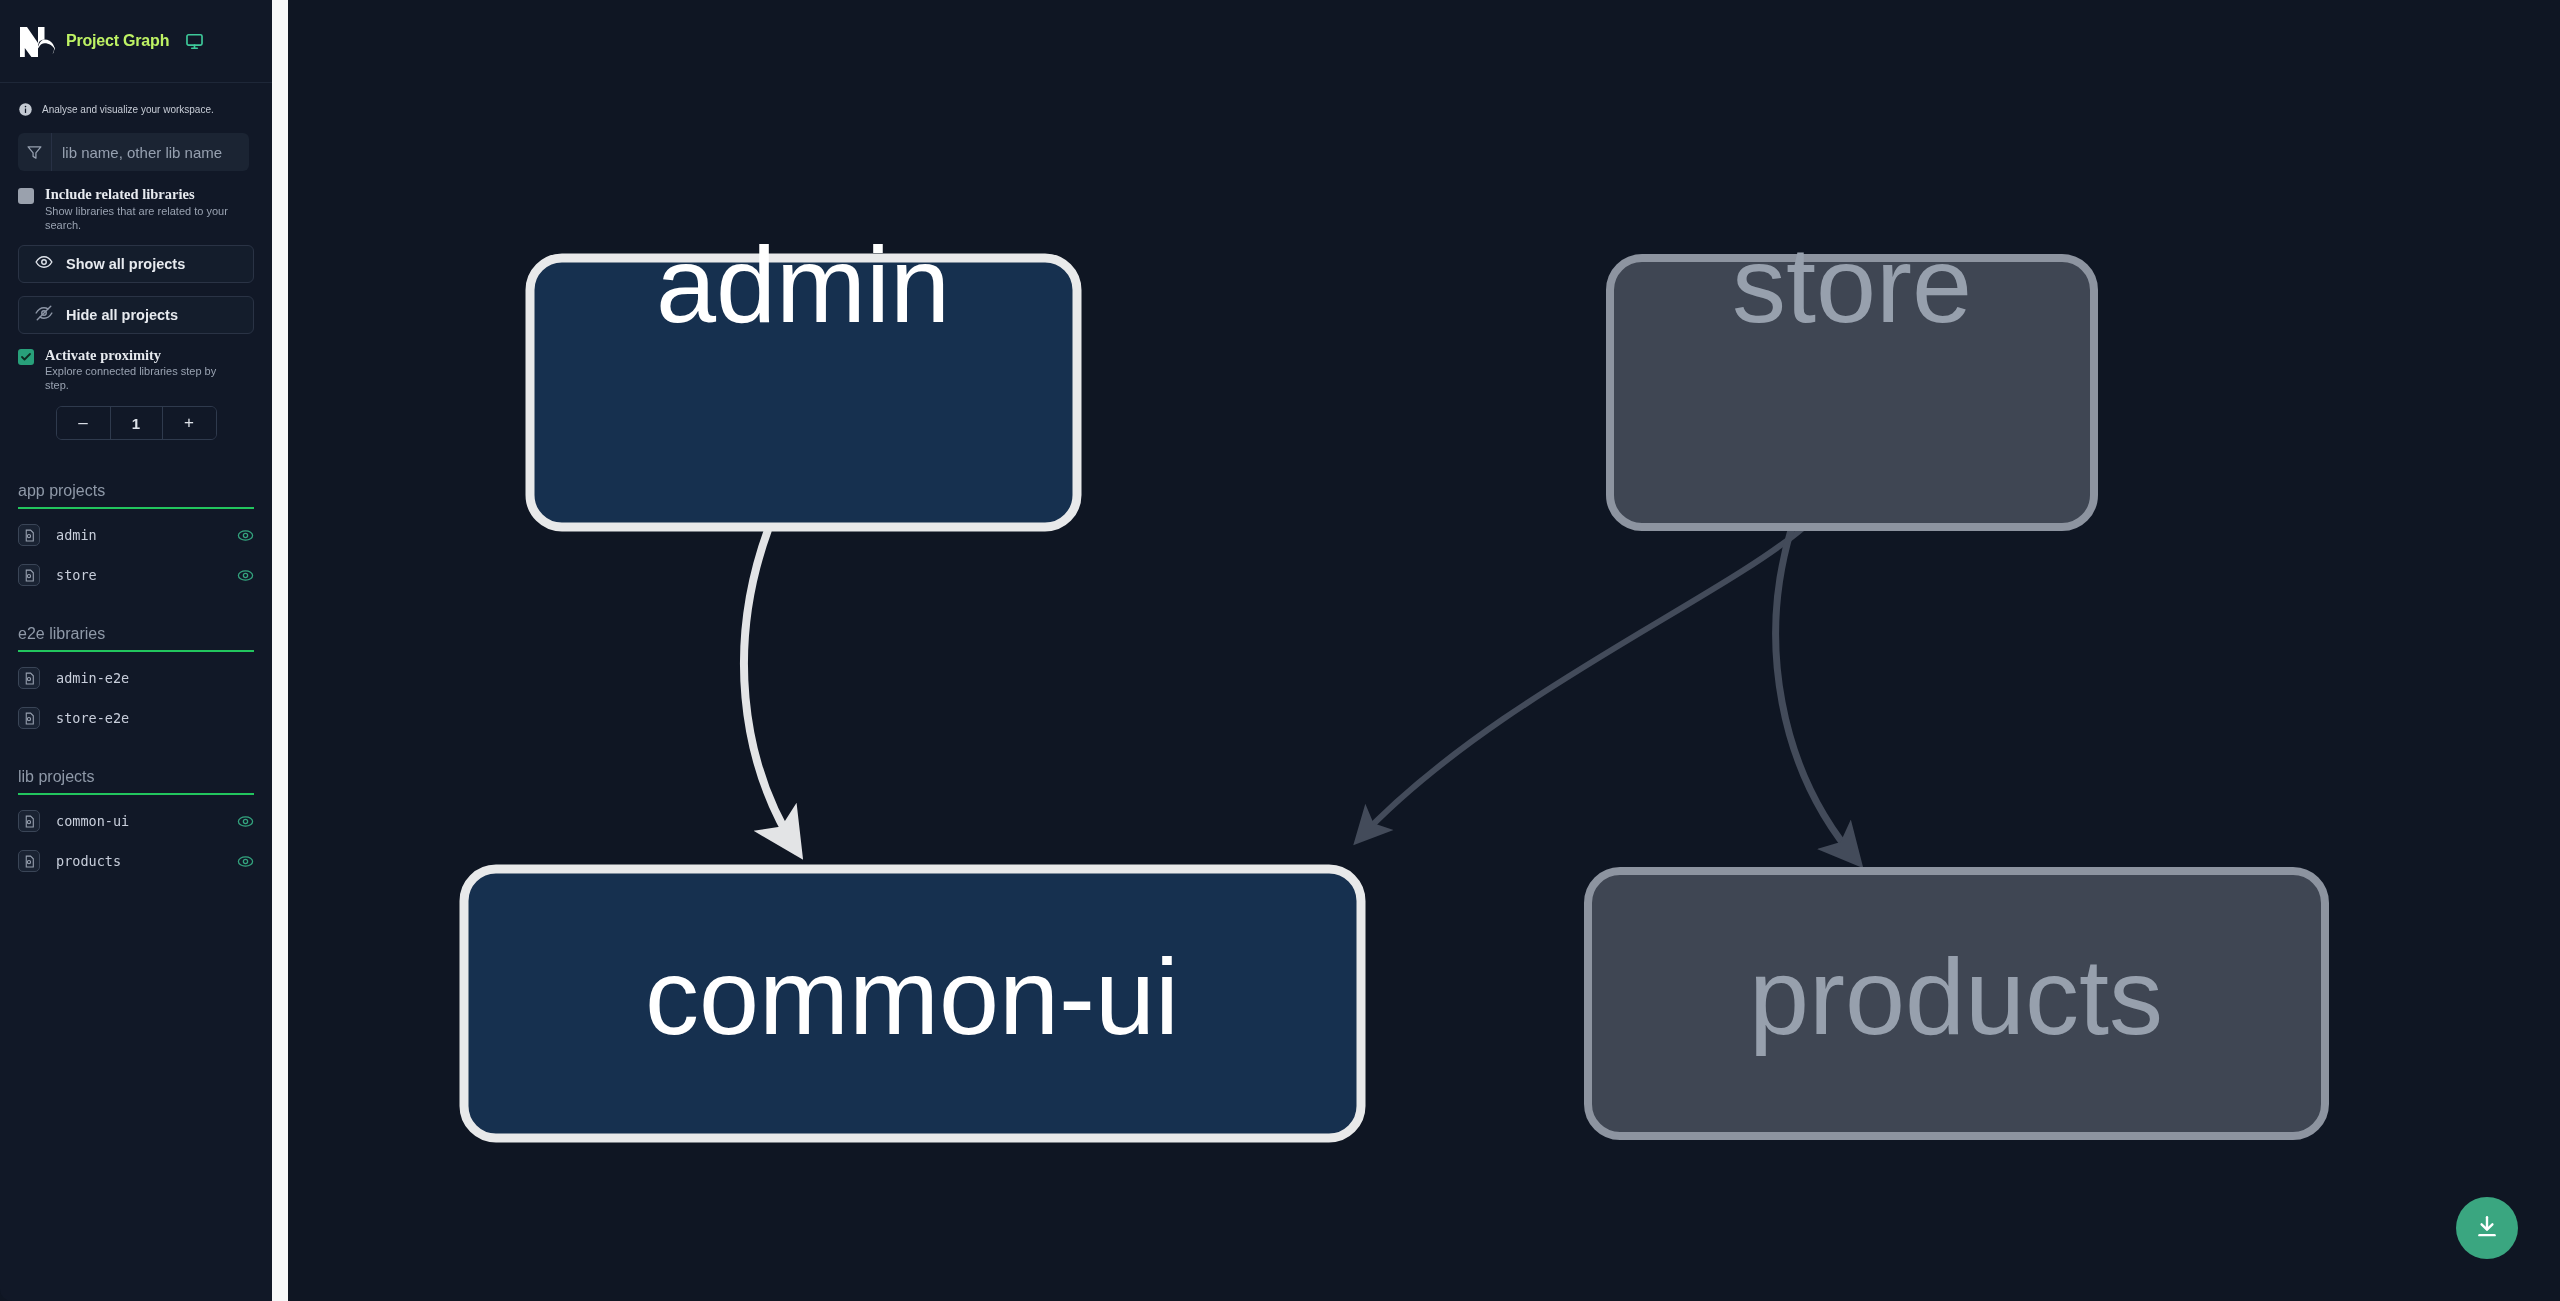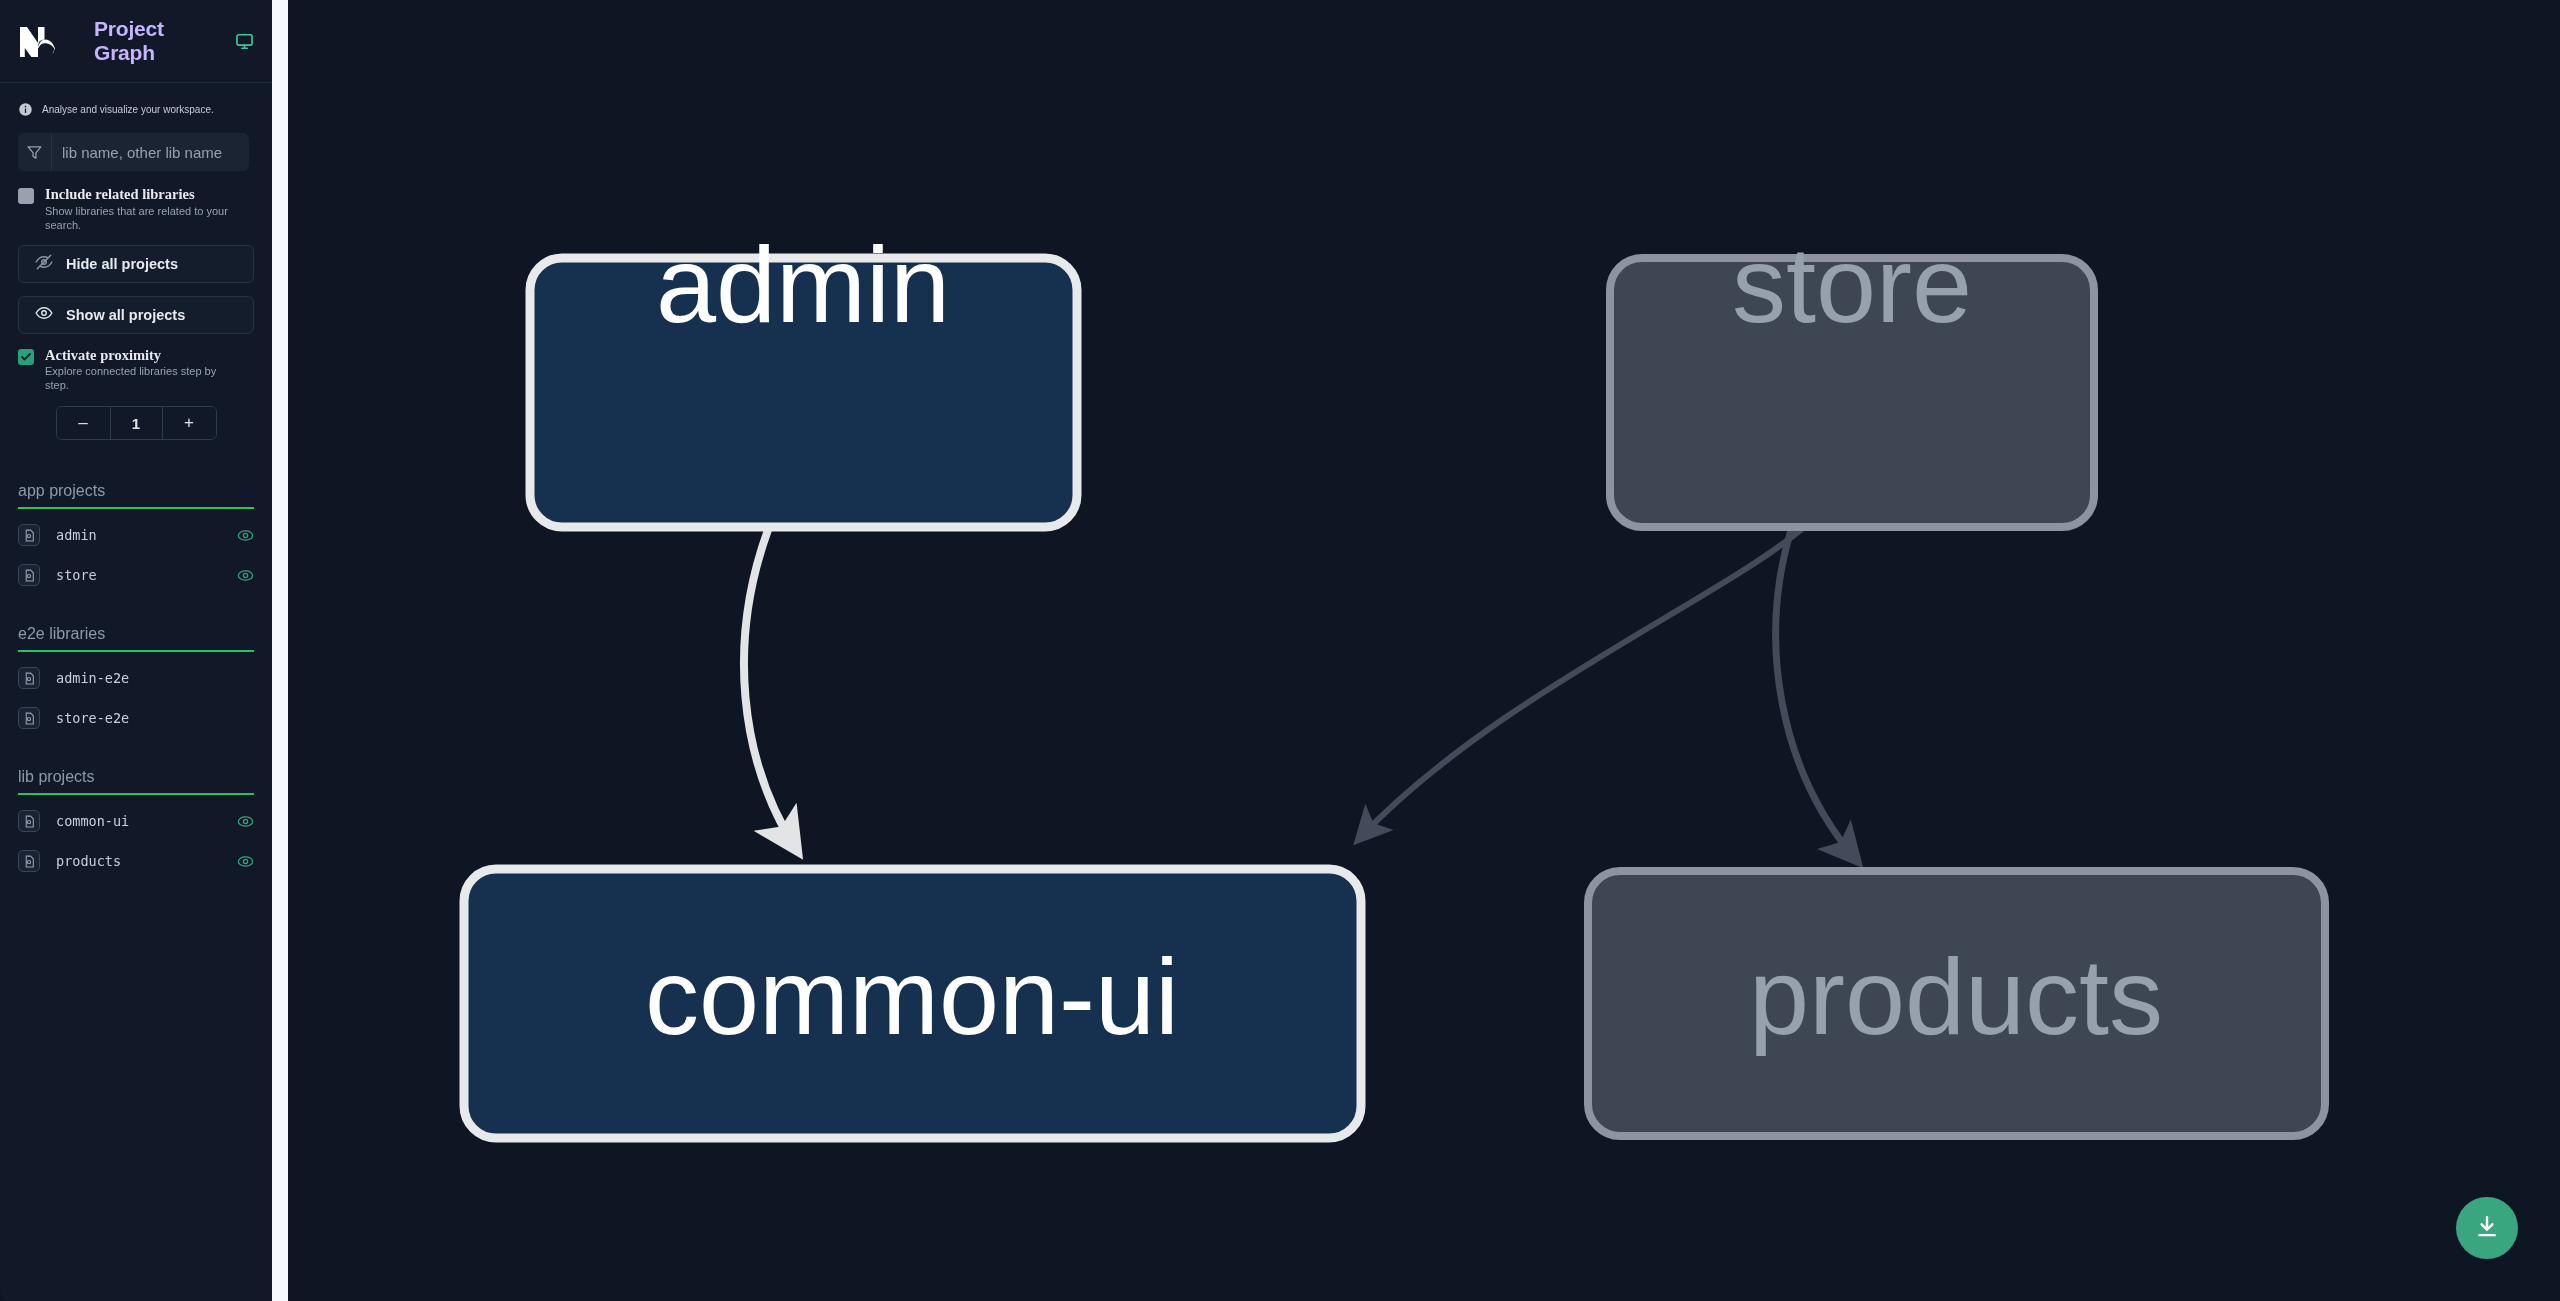--- a/index.html
+++ b/index.html
@@ -28,22 +28,22 @@
   }
 
   .side-header {
     height: 83px;
     display: flex; align-items: center;
     padding: 0 18px;
     border-bottom: 1px solid #1e2738;
   }
   .nx-logo { width: 42px; height: 40px; flex: none; }
   .app-title {
-    font-size: 21px; font-weight: bold; color: #c4b5fd;
-    margin-left: 34px; letter-spacing: -0.2px;
+    font-size: 16px; font-weight: bold; color: #bef264;
+    margin-left: 6px; letter-spacing: -0.2px;
   }
   .monitor-icon { margin-left: 16px; display:flex; align-items:center; }
 
   .blurb {
     display: flex; align-items: center; gap: 9px;
     padding: 19px 18px 0 18px;
     font-size: 10px; color: #c7ccd6;
   }
   .info-dot {
     width: 15px; height: 15px; flex: none;
@@ -217,41 +217,41 @@
 
     <div class="check-row">
       <span class="cbox grey"></span>
       <span class="check-texts">
         <span class="check-title" style="display:block">Include related libraries</span>
         <span class="check-desc" style="display:block">Show libraries that are related to your search.</span>
       </span>
     </div>
 
     <div class="btn-row">
+      <button class="ghost-btn">
+        <span>
+          <svg width="18" height="18" viewBox="0 0 24 24" fill="none" stroke="#dfe3ea" stroke-width="1.9" stroke-linecap="round" stroke-linejoin="round">
+            <path d="M1.5 12s4-7 10.5-7 10.5 7 10.5 7-4 7-10.5 7S1.5 12 1.5 12z"></path>
+            <circle cx="12" cy="12" r="3"></circle>
+          </svg>
+        </span>
+        <span>Show all projects</span>
+      </button>
+    </div>
+
+    <div class="btn-row">
       <button class="ghost-btn dim">
         <span>
           <svg width="18" height="18" viewBox="0 0 24 24" fill="none" stroke="#8d96a6" stroke-width="1.9" stroke-linecap="round" stroke-linejoin="round">
             <path d="M1.5 12s4-7 10.5-7c2 0 3.8.65 5.3 1.6M22.5 12s-4 7-10.5 7c-2 0-3.8-.65-5.3-1.6"></path>
             <circle cx="12" cy="12" r="3"></circle>
             <line x1="3" y1="21" x2="21" y2="3"></line>
           </svg>
         </span>
         <span>Hide all projects</span>
-      </button>
-    </div>
-
-    <div class="btn-row">
-      <button class="ghost-btn">
-        <span>
-          <svg width="18" height="18" viewBox="0 0 24 24" fill="none" stroke="#dfe3ea" stroke-width="1.9" stroke-linecap="round" stroke-linejoin="round">
-            <path d="M1.5 12s4-7 10.5-7 10.5 7 10.5 7-4 7-10.5 7S1.5 12 1.5 12z"></path>
-            <circle cx="12" cy="12" r="3"></circle>
-          </svg>
-        </span>
-        <span>Show all projects</span>
       </button>
     </div>
 
 
     <div class="check-row" style="padding-top:12px">
       <span class="cbox green">
         <svg width="12" height="12" viewBox="0 0 24 24" fill="none" stroke="#0e2a20" stroke-width="3.6" stroke-linecap="round" stroke-linejoin="round">
             <polyline points="20 6 9 17 4 12"></polyline>
           </svg>
       </span>

